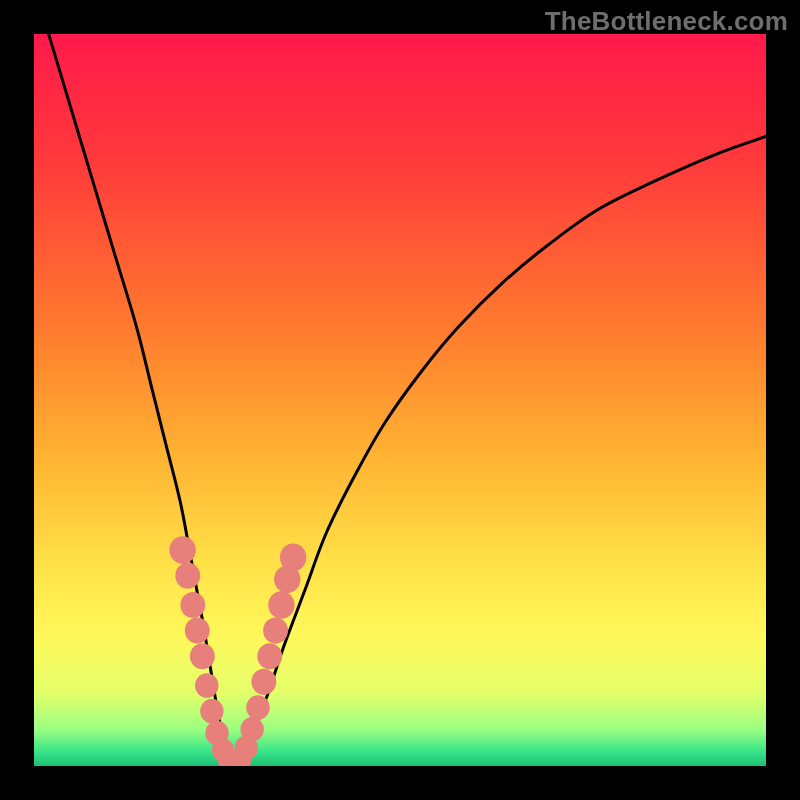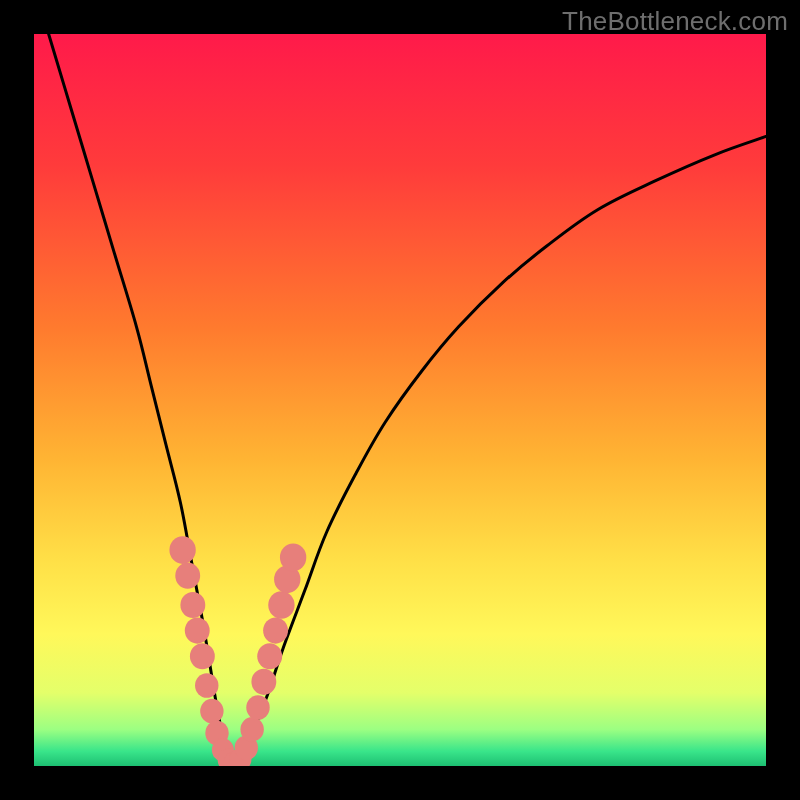--- a/index.html
+++ b/index.html
@@ -34,21 +34,21 @@
     width: 100%;
     height: 100%;
     
   }
   .watermark {
     position: absolute;
     top: 6px;
     right: 12px;
     color: #6e6e6e;
     font-size: 26px;
-    font-weight: 400;
+    font-weight: 700;
     letter-spacing: 0.2px;
   }
   svg.curve {
     position: absolute;
     left: 0;
     top: 0;
     width: 100%;
     height: 100%;
     overflow: visible;
   }

